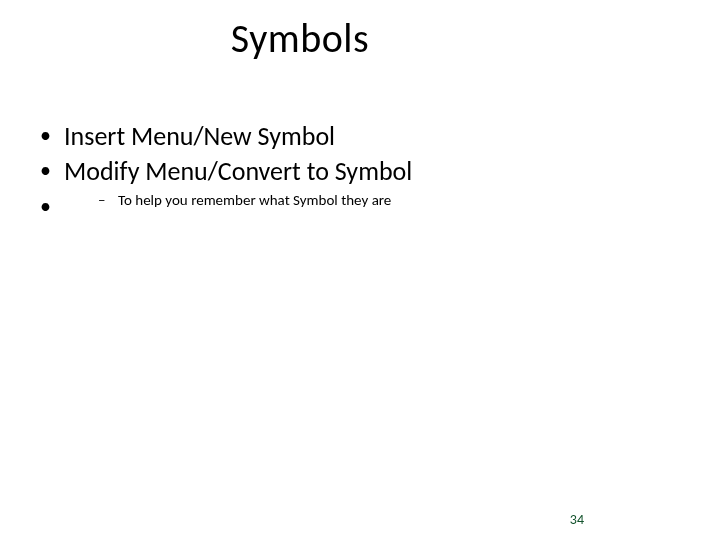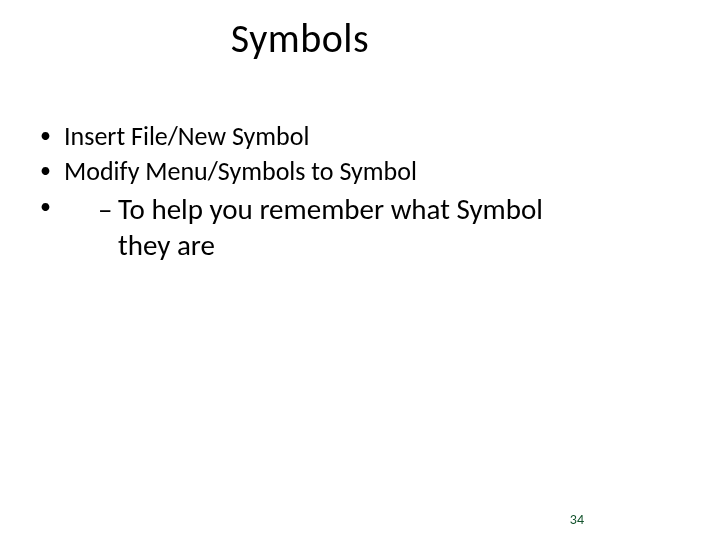--- a/index.html
+++ b/index.html
@@ -53,21 +53,21 @@
     position: absolute;
     left: 2px;
     top: 0;
     font-size: 22px;
     line-height: 32px;
   }
   ul.level2 {
     list-style: none;
     margin: 4px 0 0 0;
     padding: 0 0 0 34px;
-    font-size: 29px;
+    font-size: 15px;
   }
   ul.level2 > li {
     position: relative;
     padding-left: 20px;
     margin: 0;
   }
   ul.level2 > li::before {
     content: "–";
     position: absolute;
     left: 0;
@@ -83,24 +83,24 @@
 </style>
 </head>
 <body>
 
 <div class="slide">
   <div class="title">Symbols</div>
 
   <div class="body">
     <ul class="level1">
       <li>
-        <span>Insert File/New Symbol</span>
+        <span>Insert Menu/New Symbol</span>
       </li>
       <li>
-        <span>Modify Menu/Symbols to Symbol</span>
+        <span>Modify Menu/Convert to Symbol</span>
       </li>
       <li>
         <ul class="level2">
           <li>
             <span>To help you remember what Symbol they are</span>
           </li>
         </ul>
       </li>
     </ul>
   </div>

